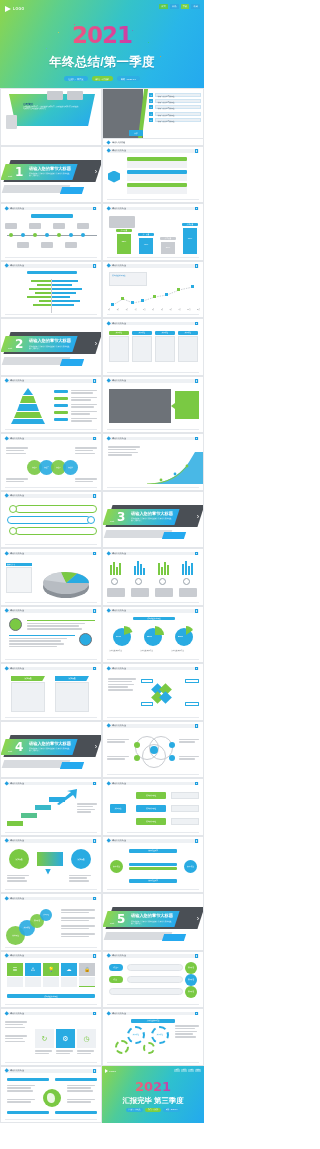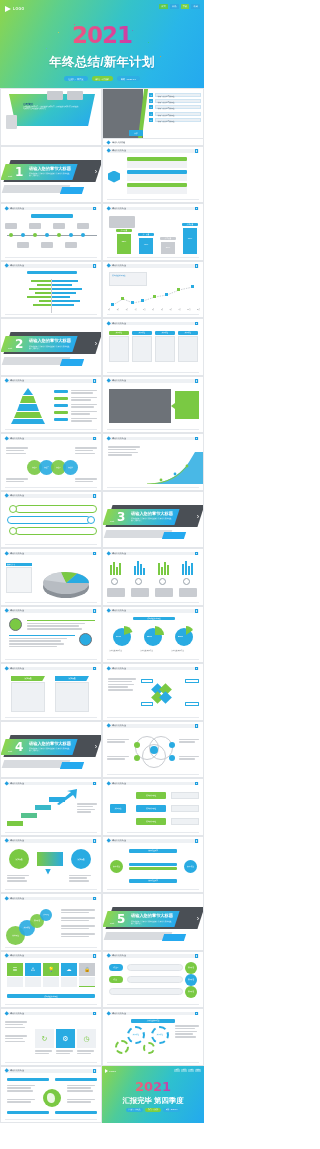--- a/index.html
+++ b/index.html
@@ -117,21 +117,21 @@
     <span>下载</span>
     <span>收藏</span>
   </div>
   <div class="confetti" style="left:58px;top:32px;background:#f4d03f"></div>
   <div class="confetti" style="left:74px;top:24px;background:#e74c8c"></div>
   <div class="confetti" style="left:132px;top:30px;background:#9b59b6"></div>
   <div class="confetti" style="left:148px;top:42px;background:#2ecc71"></div>
   <div class="confetti" style="left:46px;top:48px;background:#5dade2"></div>
   <div class="confetti" style="left:160px;top:56px;background:#f39c12"></div>
   <div class="year">2021</div>
-  <div class="cover-title">年终总结/新年计划</div>
+  <div class="cover-title">年终总结/第一季度</div>
   <div class="cover-meta">
     <span>汇报人：国民党</span>
     <span class="g">部门：计划部</span>
     <span>日期：2020.1.1</span>
   </div>
 </div>
 
 <div class="grid">
 
   <div class="slide">
@@ -1045,21 +1045,21 @@
       <span class="t"></span>
       <span>LOGO</span>
     </div>
     <div class="end-nav">
       <span>首页</span>
       <span>作品</span>
       <span>下载</span>
       <span>收藏</span>
     </div>
     <div class="end-year">2021</div>
-    <div class="end-ttl">汇报完毕  第四季度</div>
+    <div class="end-ttl">汇报完毕  第三季度</div>
     <div class="end-meta">
       <span>汇报人：国民党</span>
       <span class="g">部门：计划部</span>
       <span>日期：2020.1.1</span>
     </div>
   </div>
 
 </div>
 
 </body></html>

